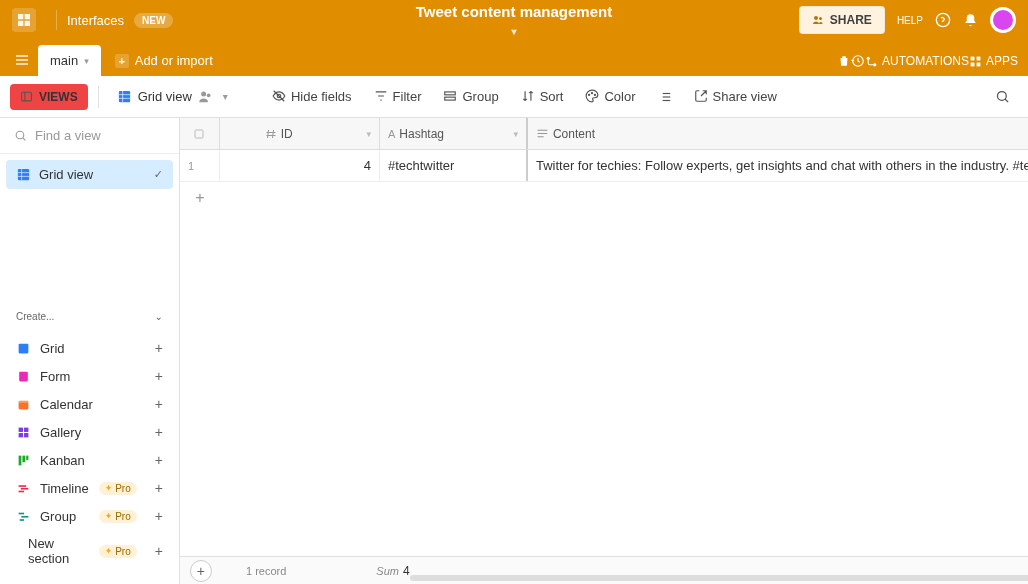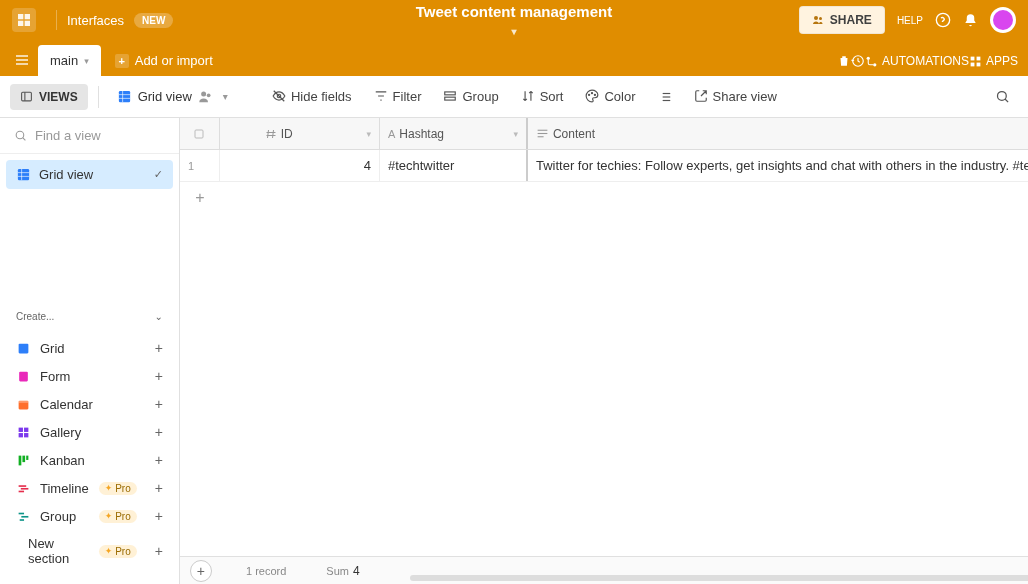--- a/index.html
+++ b/index.html
@@ -22,21 +22,21 @@
     .tabs-row { background: #e08d00; height: 36px; display: flex; align-items: flex-end; padding: 0 10px; }
     .hamburger { color: #fff; margin: 0 8px 8px 4px; }
     .tab { background: #fff; padding: 8px 12px; border-radius: 4px 4px 0 0; font-size: 13px; display: flex; align-items: center; gap: 6px; margin-top: 41px; }
     .tab-caret { color: #999; font-size: 9px; }
     .add-import { color: #fff; margin-left: 14px; margin-bottom: 8px; font-size: 13px; display: flex; align-items: center; gap: 6px; }
     .tabs-right { margin-left: auto; display: flex; align-items: center; margin-bottom: 8px; color: #fff; font-size: 12px; }
     .tabs-right-item { display: flex; align-items: center; gap: 4px; font-weight: 500; }
     
     
     .view-toolbar { height: 42px; border-bottom: 1px solid #e0e0e0; display: flex; align-items: center; padding: 0 10px; gap: 6px; }
-    .views-btn { display: flex; align-items: center; gap: 6px; background: #e5e5e5; padding: 6px 10px; border-radius: 4px; font-weight: 600; font-size: 12px; }
+    .views-btn { display: flex; align-items: center; gap: 6px; background: #ef4444; padding: 6px 10px; border-radius: 4px; font-weight: 600; font-size: 12px; }
     .toolbar-divider { width: 1px; height: 22px; background: #e0e0e0; margin: 0 4px; }
     .grid-view-btn { display: flex; align-items: center; gap: 6px; padding: 6px 8px; font-size: 13px; }
     .grid-icon { color: #2d7ff9; }
     .people-icon { color: #999; font-size: 14px; }
     .toolbar-item { display: flex; align-items: flex-start; gap: 5px; padding: 6px 8px; font-size: 13px; color: #444; }
     .toolbar-right { margin-left: auto; }
     
     
     .main { display: flex; height: calc(584px - 40px - 36px - 42px); }
     
@@ -73,21 +73,21 @@
     .cell-content { flex: 1; white-space: nowrap; overflow: hidden; }
     
     .add-row { display: flex; height: 32px; align-items: center; }
     .add-row-plus { width: 40px; text-align: center; color: #999; font-size: 16px; }
     
     .col-hashtag, .cell-hashtag { border-right: 2px solid #ccc; }
     
     .summary-bar { position: absolute; bottom: 0; left: 0; right: 0; height: 28px; background: #fafafa; border-top: 1px solid #e0e0e0; display: flex; align-items: center; font-size: 11px; color: #888; }
     .add-row-btn-circle { width: 22px; height: 22px; border: 1px solid #ccc; border-radius: 50%; display: flex; align-items: center; justify-content: center; margin-left: 10px; font-size: 14px; color: #666; background: #fff; }
     .record-count { margin-left: 34px; }
-    .sum-label { margin-left: 40px; }
+    .sum-label { margin-left: 90px; font-style: italic; }
     .sum-value { color: #333; margin-left: 4px; font-size: 12px; }
     
     .scrollbar-track { position: absolute; bottom: 3px; left: 230px; right: 10px; height: 6px; background: #ddd; border-radius: 3px; }
     
     
     .ic-blue { color: #2d7ff9; }
     .ic-pink { color: #e929ba; }
     .ic-orange { color: #ff6f2c; }
     .ic-purple { color: #7c39ed; }
     .ic-green { color: #11af22; }

